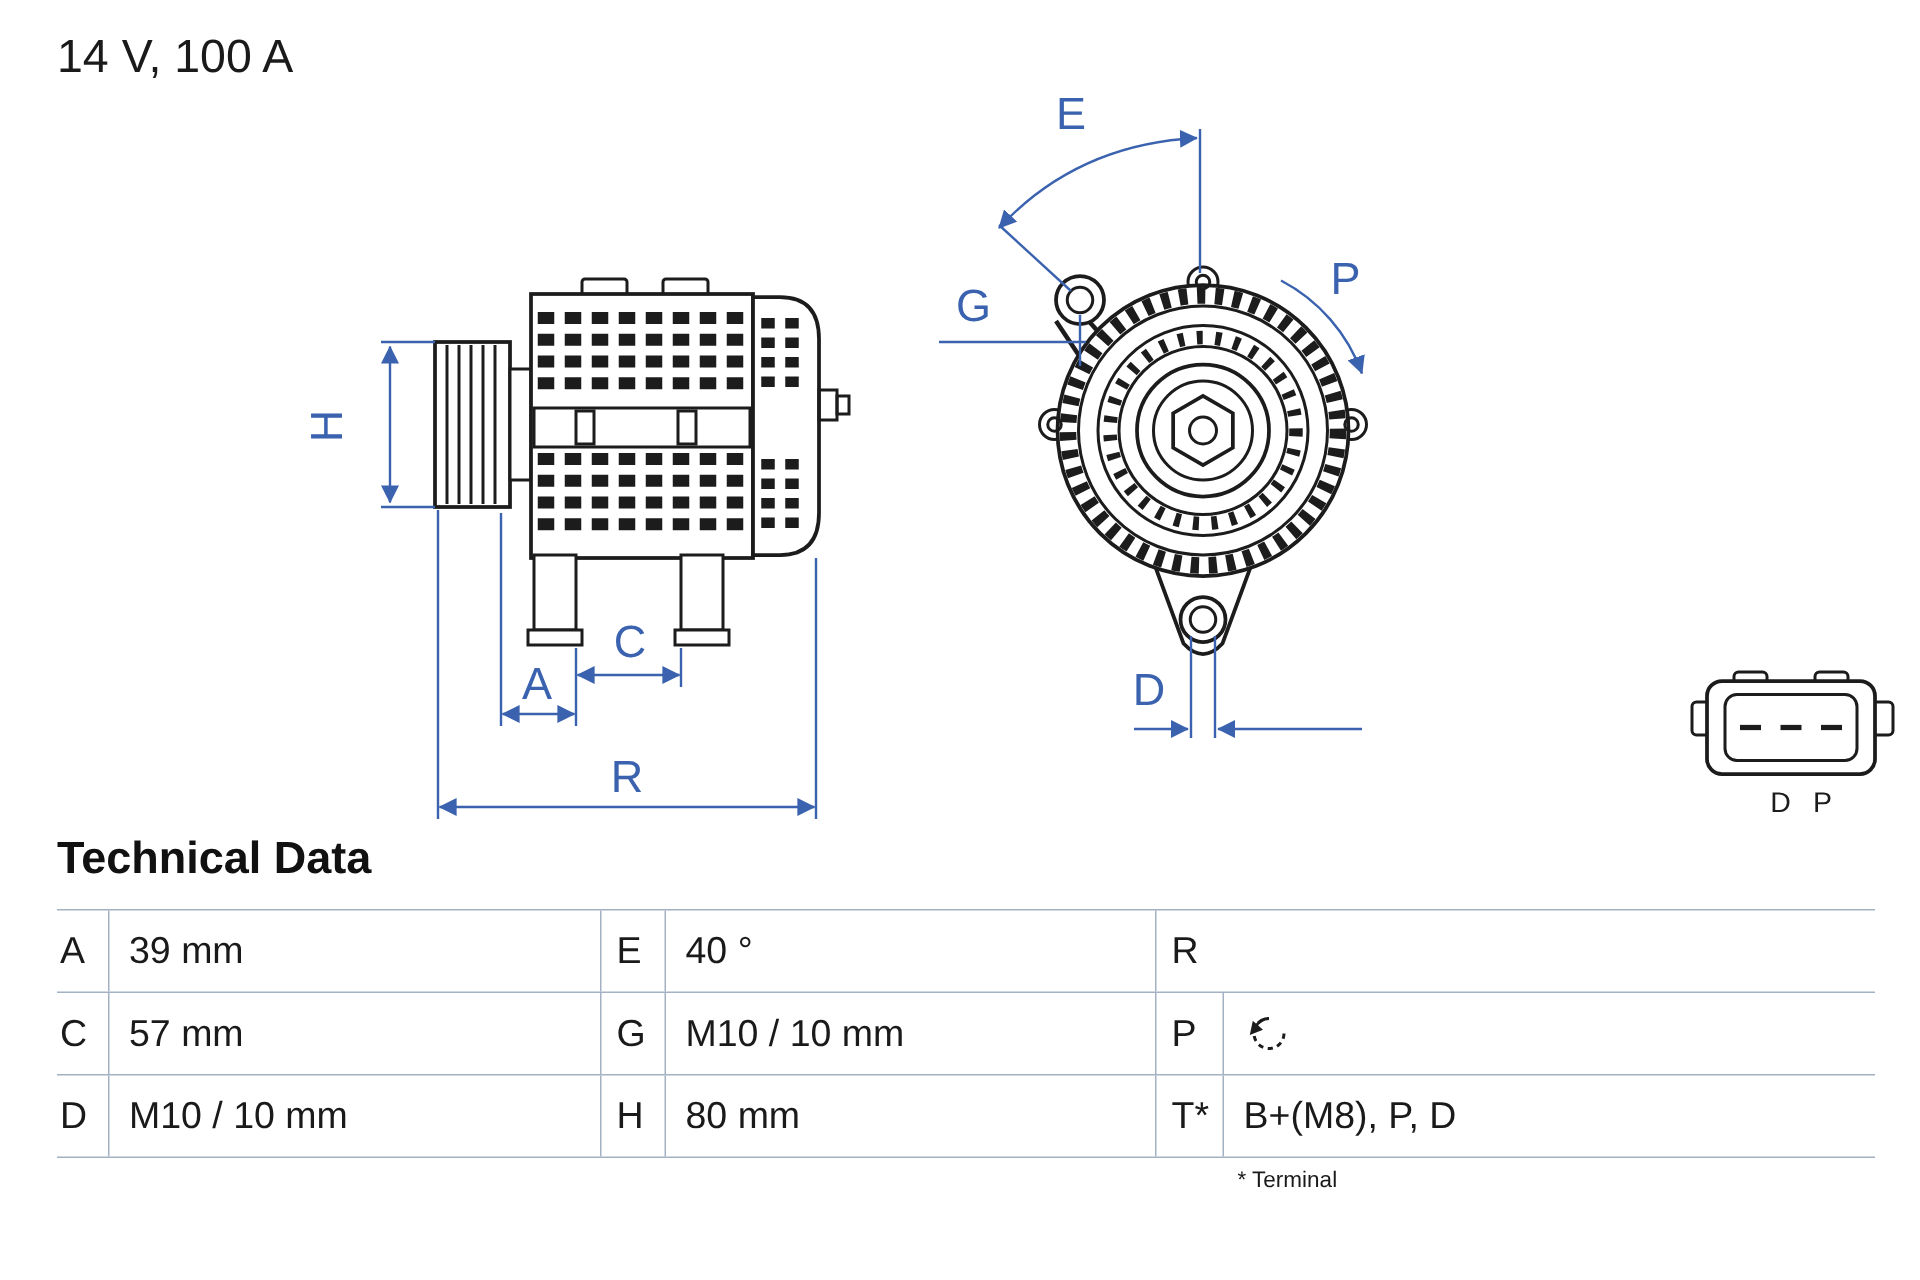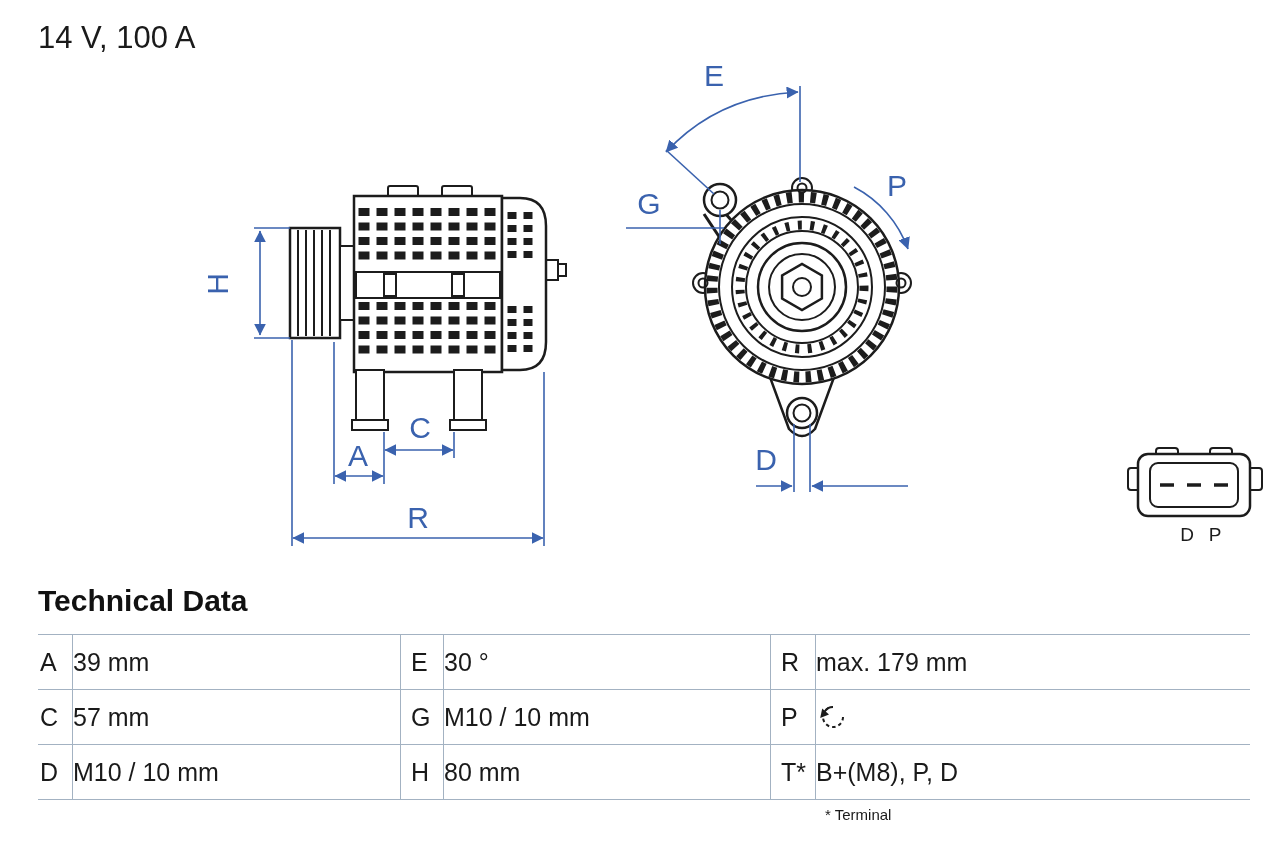--- a/index.html
+++ b/index.html
@@ -7,31 +7,31 @@
               font-family:"Liberation Sans", sans-serif; color:#1a1a1a; }
   .page { position:relative; width:1280px; height:666px; }
 
   .title { position:absolute; left:38px; top:20px; font-size:31px; font-weight:400; color:#1a1a1a; }
 
   svg.drawing { position:absolute; left:0; top:0; }
 
   .dlab { font-family:"Liberation Sans", sans-serif; font-size:30px; fill:#3a62ae; font-weight:400; }
   .pinlab { font-family:"Liberation Sans", sans-serif; font-size:19px; fill:#1c1c1c; }
 
-  .tech { position:absolute; left:38px; top:584px; width:1212px; }
+  .tech { position:absolute; left:38px; top:556px; width:1212px; }
   .tech h2 { font-size:30px; font-weight:bold; color:#111; margin-bottom:16px; }
 
   .ttable { border-top:1px solid #a3b2c2; }
   .trow { display:grid; grid-template-columns:34px 328px 43px 327px 45px 435px;
           height:55px; border-bottom:1px solid #a3b2c2; font-size:25px; color:#1a1a1a; }
   .cell { height:100%; display:flex; align-items:center; }
   .cell.b { border-left:1px solid #a3b2c2; }
   .cell.key1 { padding-left:2px; }
   .cell.keyn { padding-left:10px; }
-  .cell.val { }
+  .cell.val { padding-left:13px; }
 
   .footnote { margin-top:6px; margin-left:787px; font-size:15px; color:#1a1a1a; }
 </style>
 </head>
 <body>
 
 <div class="page">
 
   <div class="title">14 V, 100 A</div>
 
@@ -217,23 +217,22 @@
 
   <section class="tech">
     <h2>Technical Data</h2>
 
     <div class="ttable">
 
       <div class="trow">
         <div class="cell key1">A</div>
         <div class="cell b val">39 mm</div>
         <div class="cell b keyn">E</div>
-        <div class="cell b val">30 °</div>
+        <div class="cell b val">40 °</div>
         <div class="cell b keyn">R</div>
-        <div class="cell b val">max. 179 mm</div>
       </div>
 
       <div class="trow">
         <div class="cell key1">C</div>
         <div class="cell b val">57 mm</div>
         <div class="cell b keyn">G</div>
         <div class="cell b val">M10 / 10 mm</div>
         <div class="cell b keyn">P</div>
         <div class="cell b val">
           <svg width="34" height="32" viewBox="0 0 34 32">

